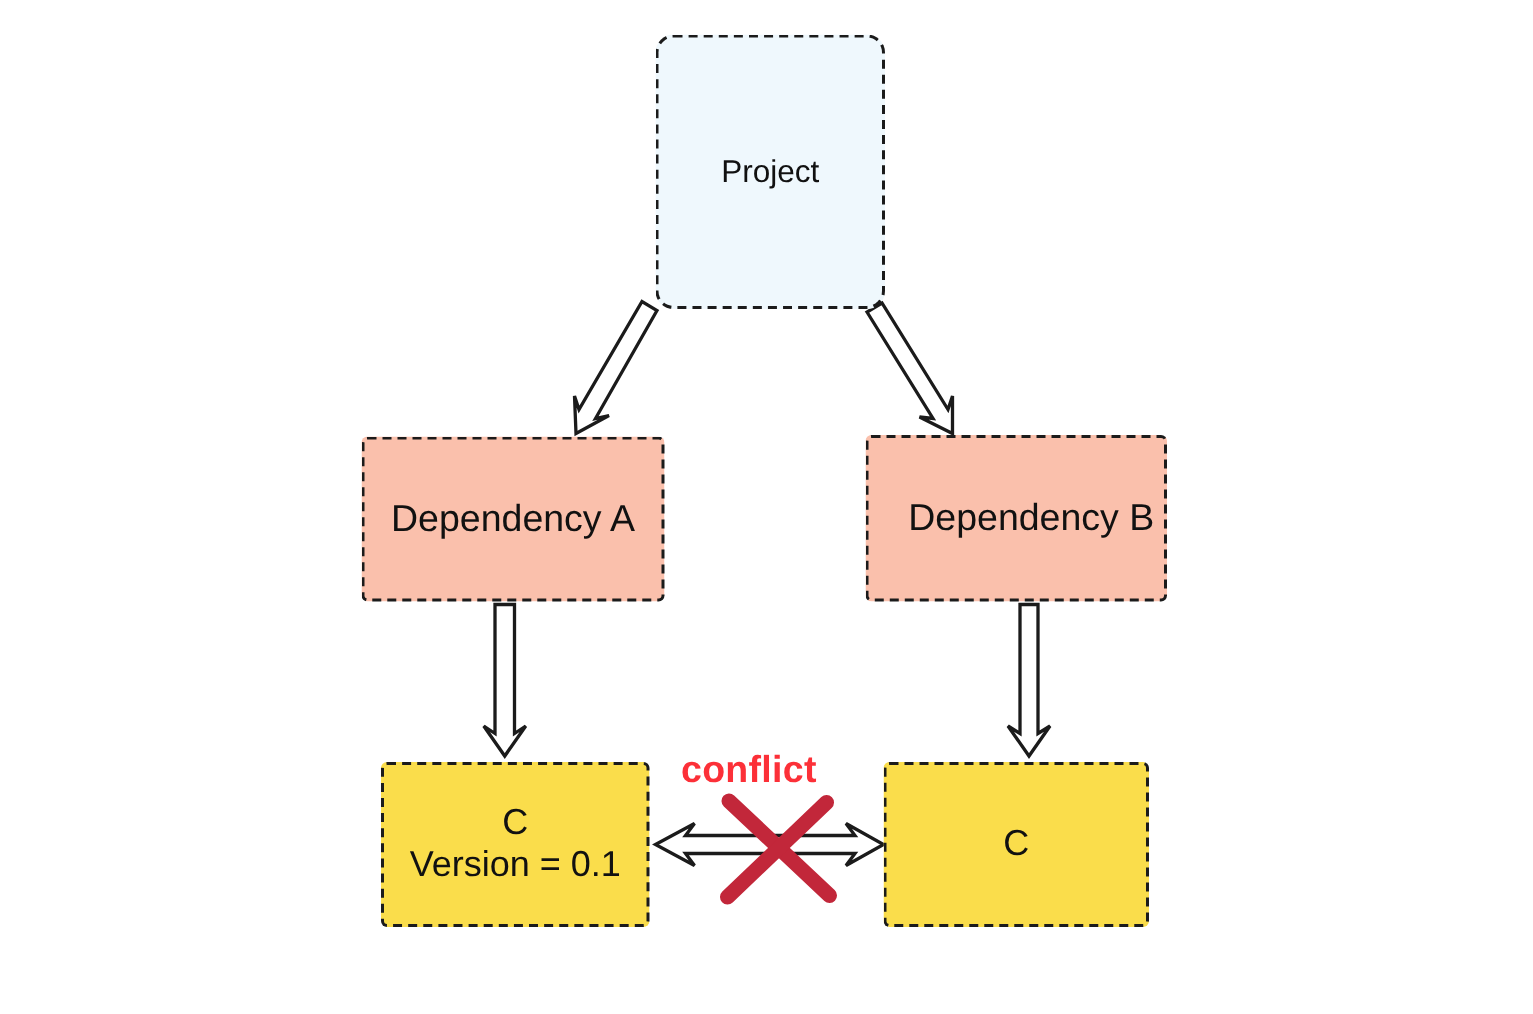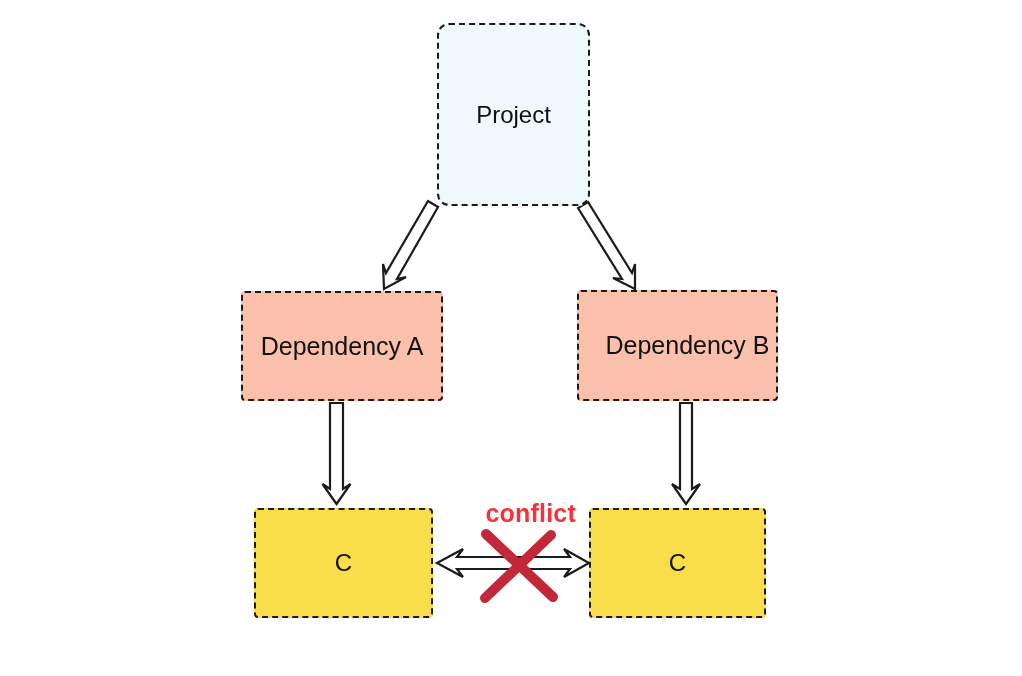--- a/index.html
+++ b/index.html
@@ -28,38 +28,38 @@
     border: 2.5px dashed #1b1b1b;
     border-radius: 4px;
     display: flex;
     flex-direction: column;
     align-items: center;
     justify-content: center;
     text-align: center;
     color: #111111;
   }
   .node-project   { left: 437px; top:  23px; width: 153px; height: 183px; border-radius: 12px; }
-  .node-project .node-label { font-size: 24px; }
+  .node-project .node-label { font-size: 21px; }
   .node-dep-a     { left: 241px; top: 291px; width: 202px; height: 110px; }
   .node-dep-b     { left: 577px; top: 290px; width: 201px; height: 111px; }
   .node-dep-a .node-label,
   .node-dep-b .node-label { font-size: 25px; }
   .node-c1        { left: 254px; top: 508px; width: 179px; height: 110px; }
   .node-c2        { left: 589px; top: 508px; width: 177px; height: 110px; }
   .node-c1 .node-label, .node-c2 .node-label,
   .node-c1 .node-sublabel, .node-c2 .node-sublabel {
     font-size: 24px;
     line-height: 28px;
   }
   .conflict-label {
     position: absolute;
     left: 454px;
     top: 499px;
     width: 122px;
-    text-align: right;
+    text-align: left;
     font-size: 25px;
     font-weight: bold;
     letter-spacing: 0.2px;
   }
   .arrow-shape {
     fill: #ffffff;
     stroke: #1b1b1b;
     stroke-width: 2.2;
     stroke-linejoin: miter;
   }
@@ -99,20 +99,21 @@
   <div class="node node-dep-a" style="background-color: rgb(250, 192, 172);">
     <span class="node-label">Dependency A</span>
   </div>
 
   <div class="node node-dep-b" style="background-color: rgb(250, 192, 172); padding-left: 20px;">
     <span class="node-label">Dependency B</span>
   </div>
 
   <div class="node node-c1" style="background-color: rgb(250, 221, 75);">
     <span class="node-label">C</span>
+    <span class="node-sublabel">Version = 0.1</span>
   </div>
 
   <div class="node node-c2" style="background-color: rgb(250, 221, 75);">
     <span class="node-label">C</span>
   </div>
 
   <div class="conflict-label" style="color: rgb(252, 48, 56);">conflict</div>
 
 </div>
 

